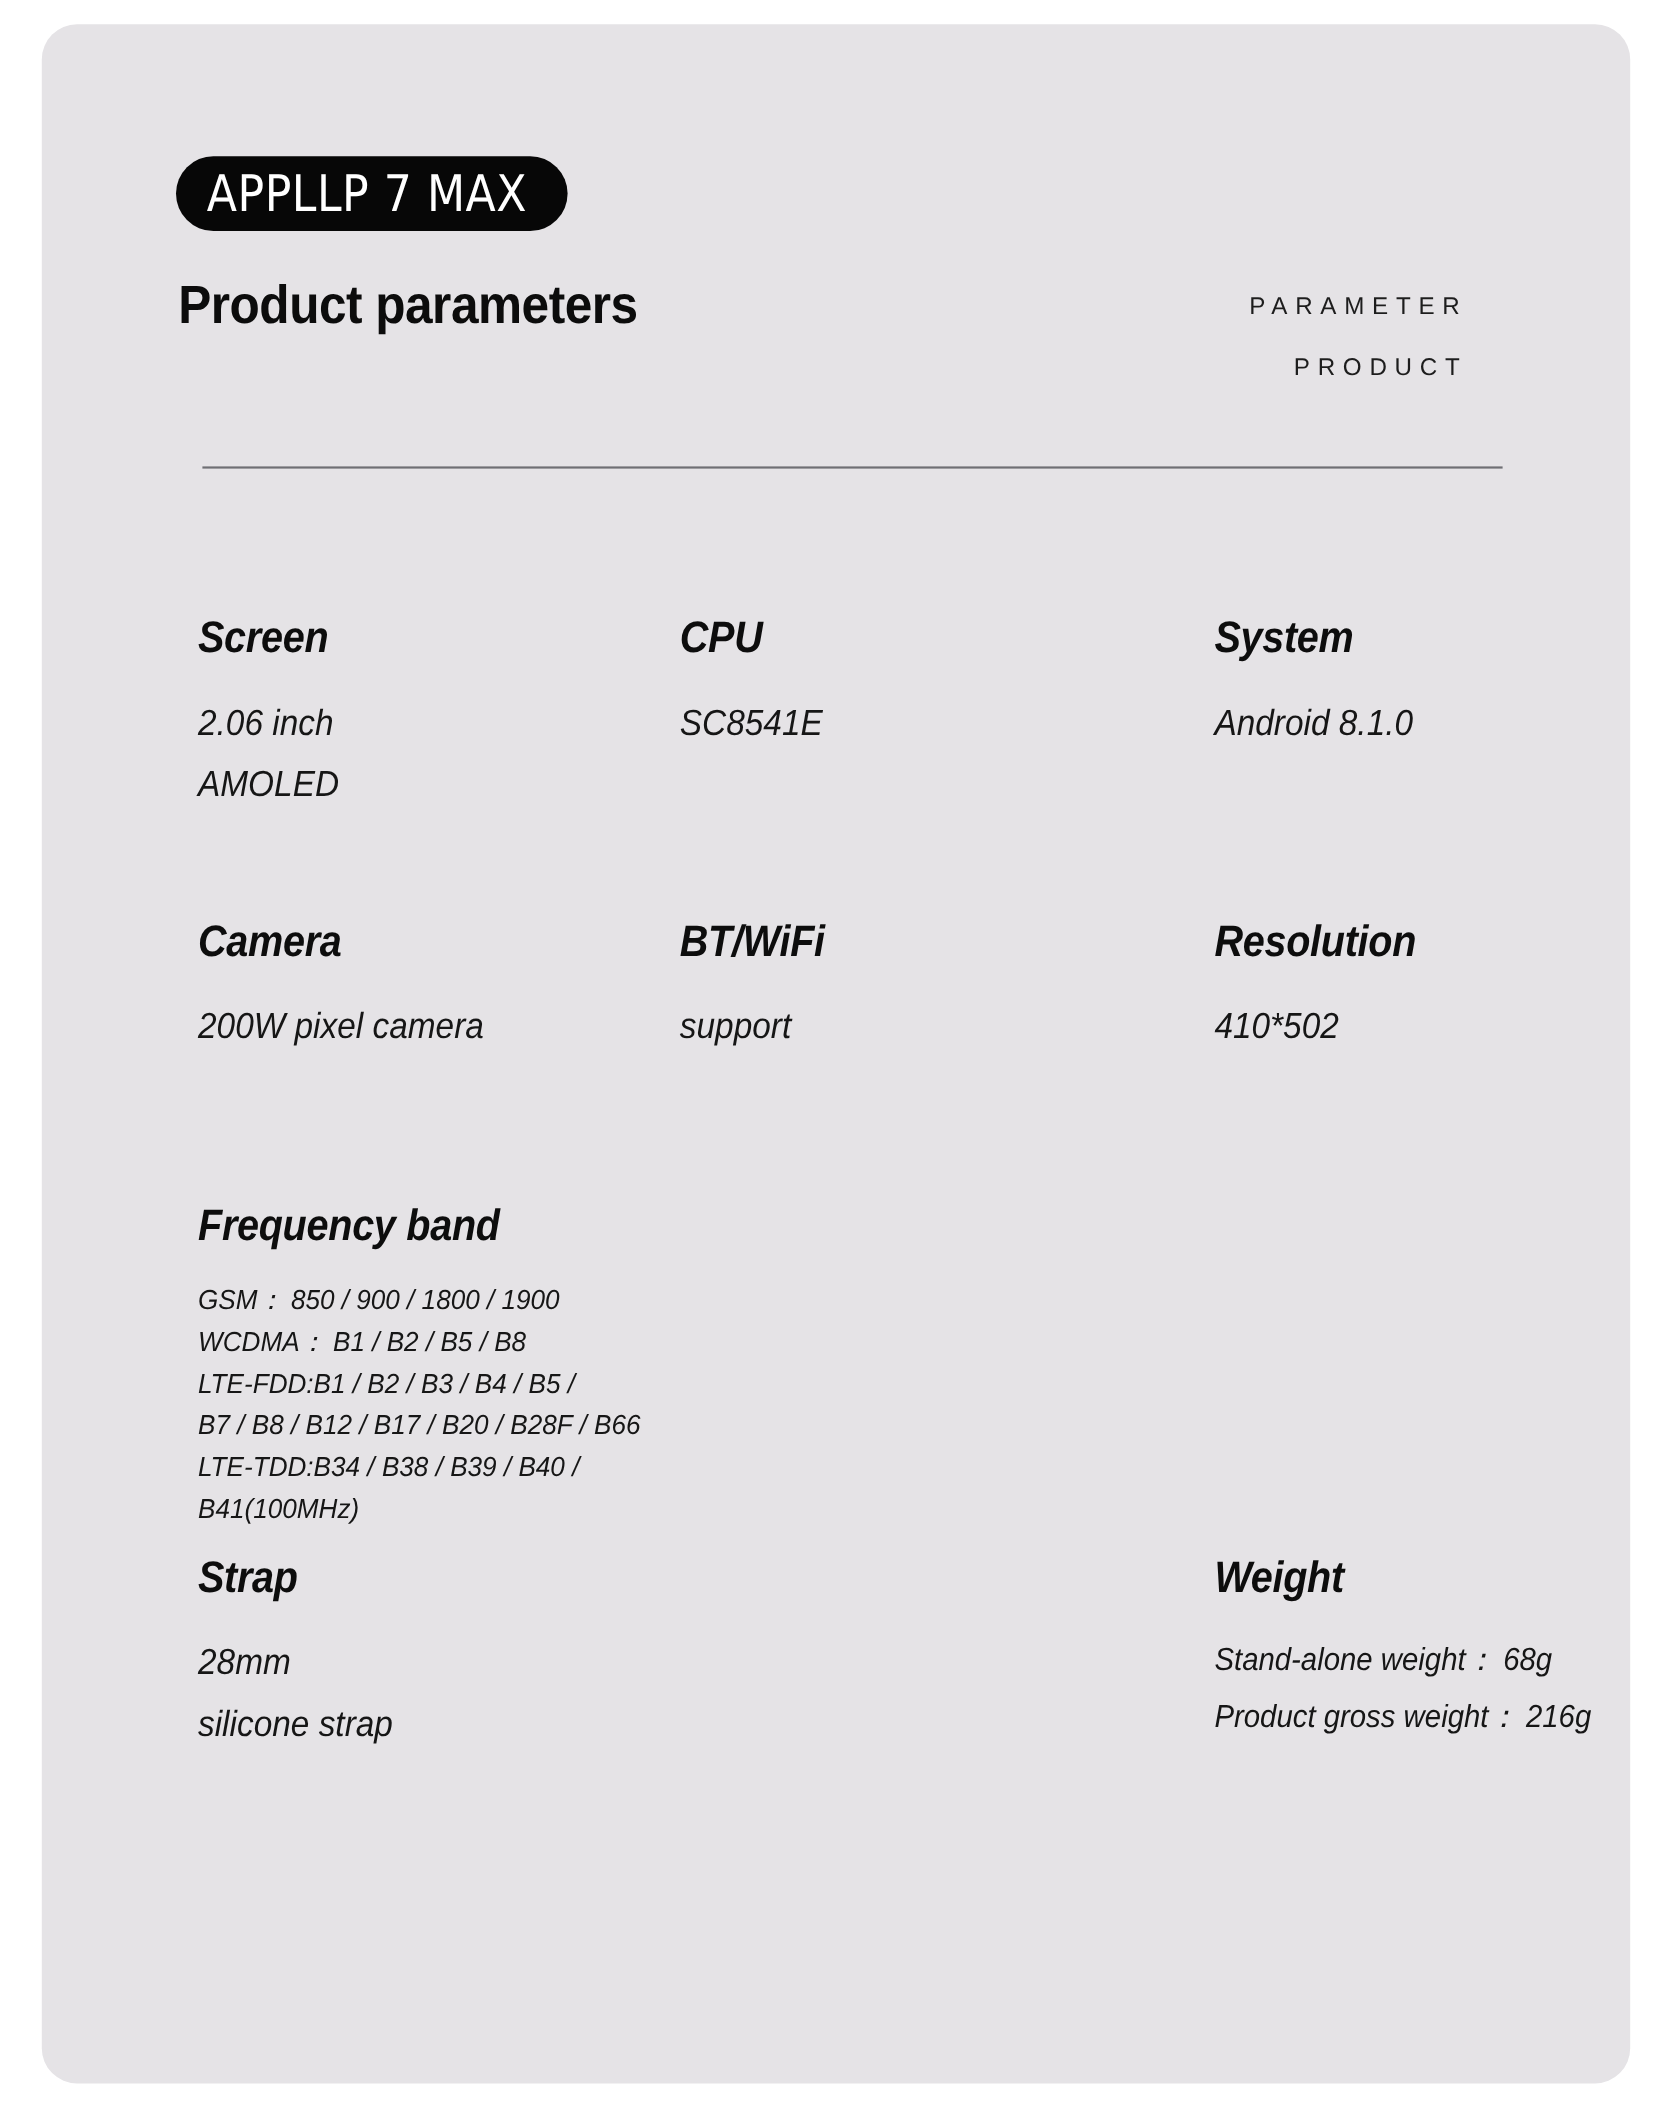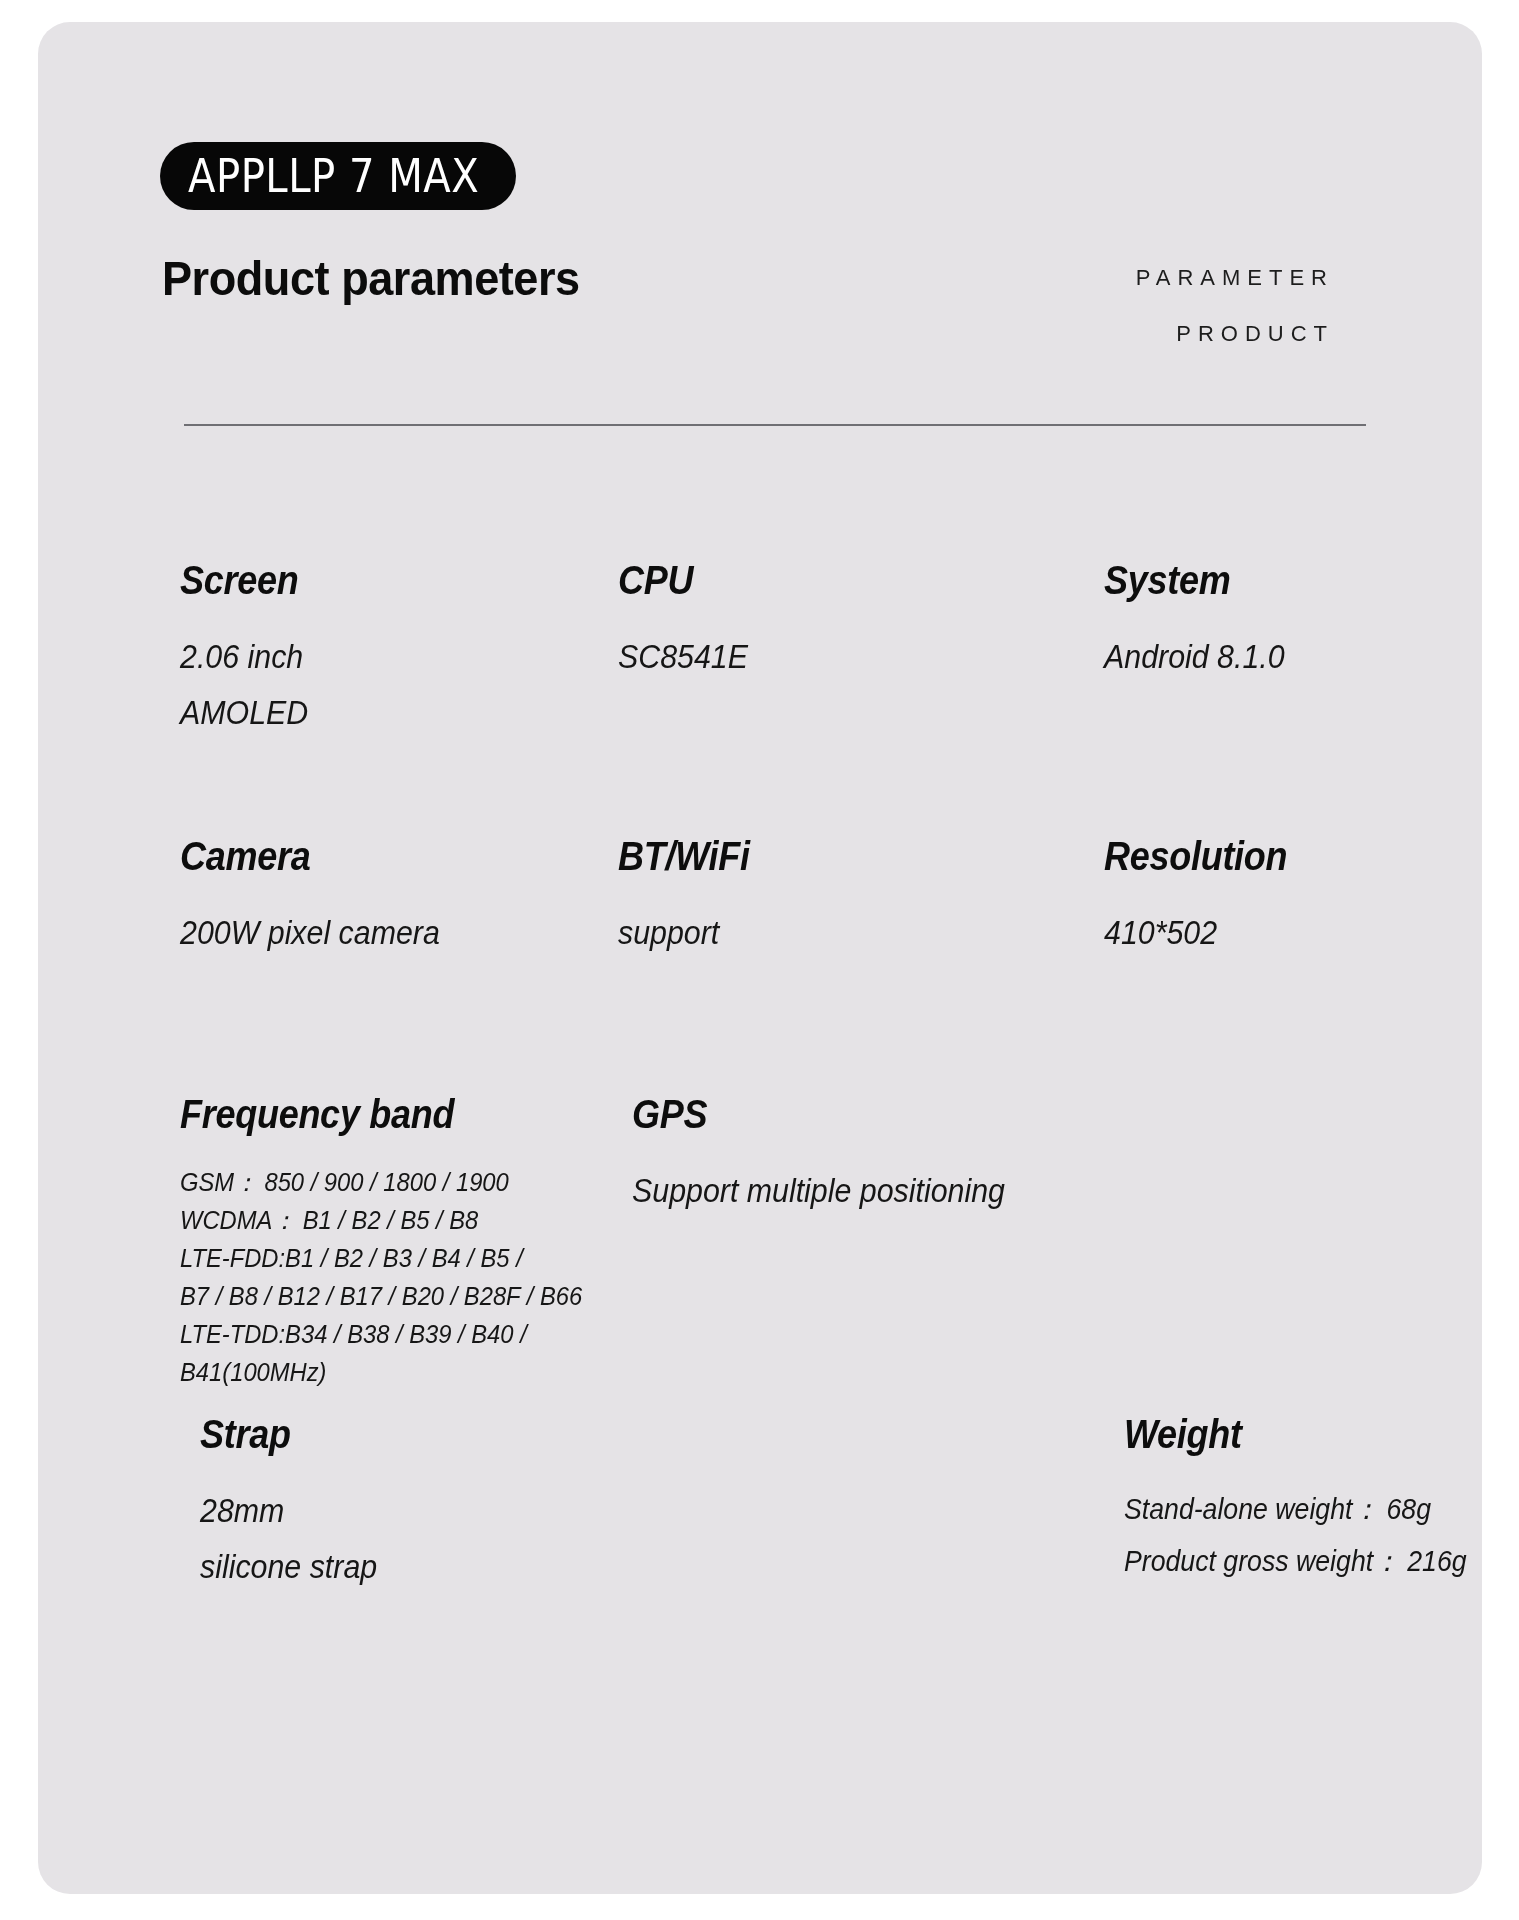--- a/index.html
+++ b/index.html
@@ -166,27 +166,23 @@
         <div class="label">Frequency band</div>
         <div class="bands">
           <div>GSM： 850 / 900 / 1800 / 1900</div>
           <div>WCDMA： B1 / B2 / B5 / B8</div>
           <div>LTE-FDD:B1 / B2 / B3 / B4 / B5 /</div>
           <div>B7 / B8 / B12 / B17 / B20 / B28F / B66</div>
           <div>LTE-TDD:B34 / B38 / B39 / B40 /</div>
           <div>B41(100MHz)</div>
         </div>
       </div>
-      <div class="cell c2" style="left:594px;width:470px;">
-        <div class="label">GPS</div>
-        <div class="value" style="margin-top:22px;">Support multiple positioning</div>
-      </div>
     </div>
 
-    <div class="row" style="height:260px;margin-left:20px;">
+    <div class="row" style="height:260px;">
       <div class="cell c1">
         <div class="label">Strap</div>
         <div class="value">28mm</div>
         <div class="value">silicone strap</div>
       </div>
       <div class="cell c3" style="width:420px;">
         <div class="label">Weight</div>
         <div class="value small">Stand-alone weight： 68g</div>
         <div class="value small">Product gross weight： 216g</div>
       </div>

